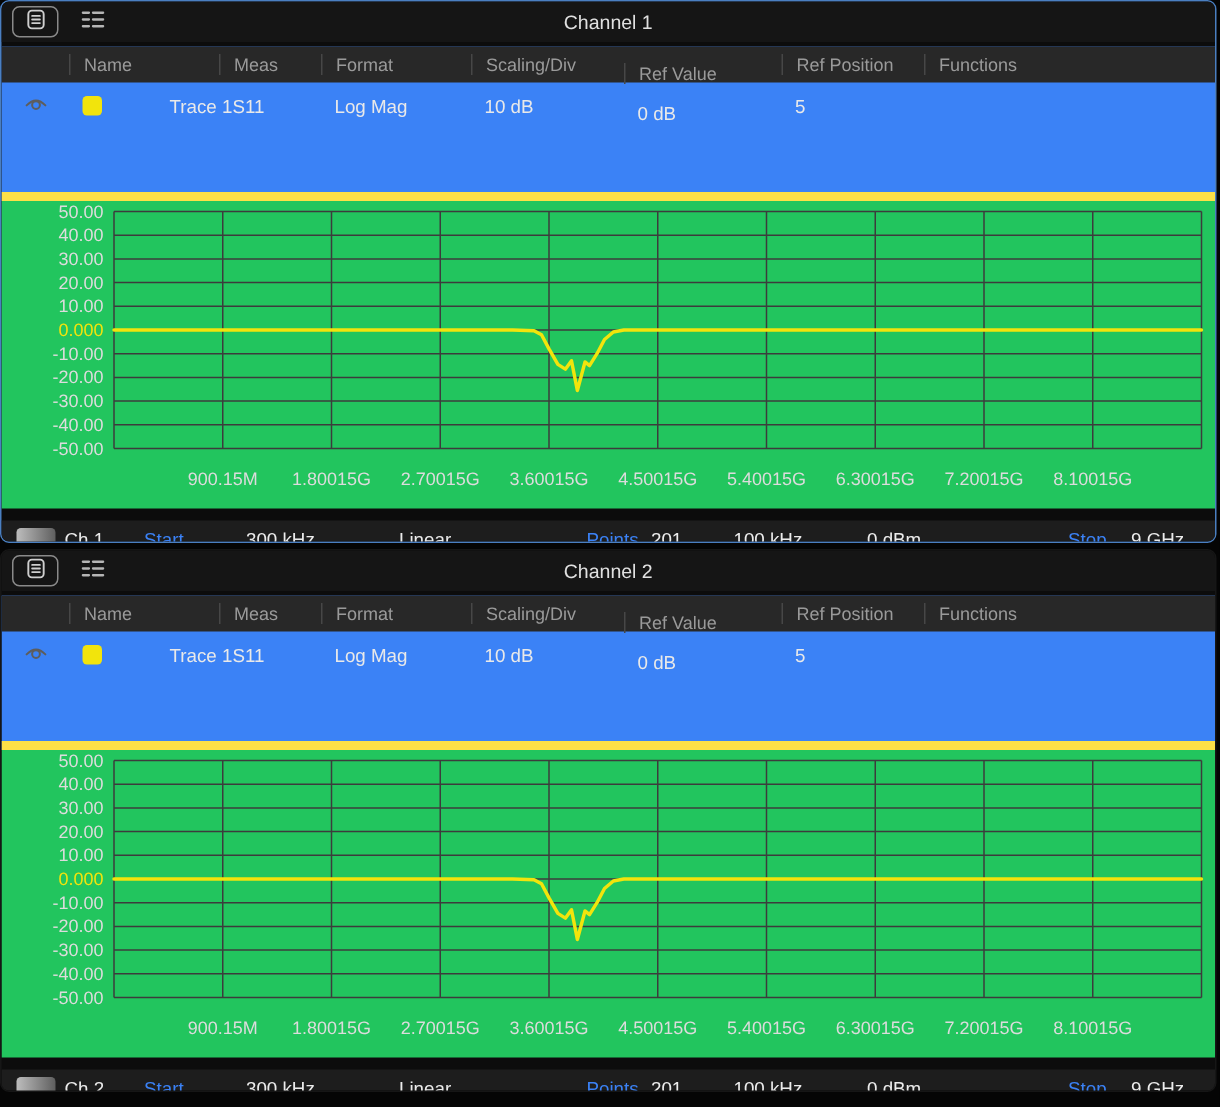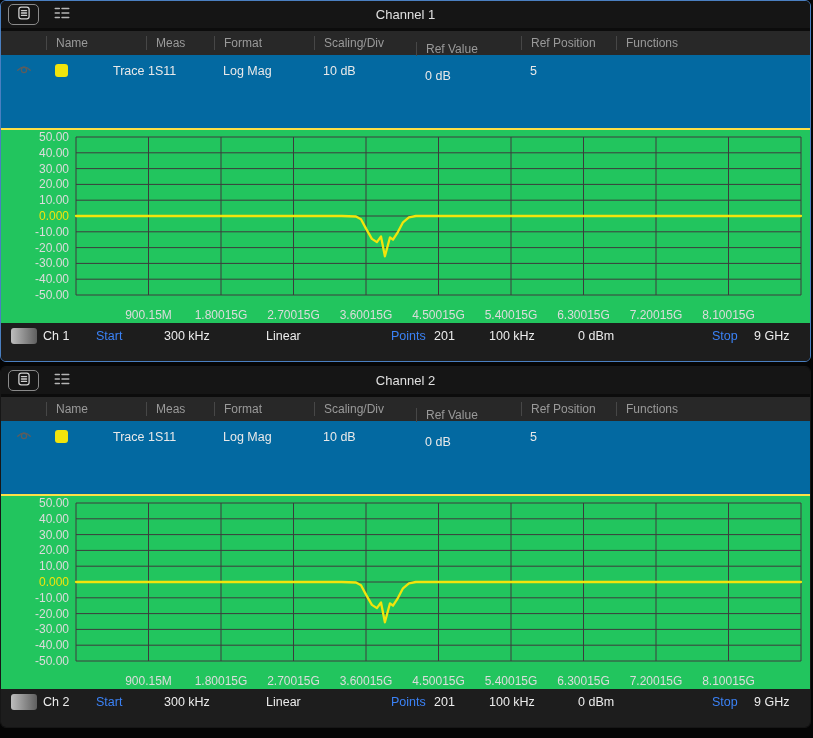--- a/index.html
+++ b/index.html
@@ -15,21 +15,21 @@
   .channel.active{border-color:#4a7fc1;}
   .channel + .channel{margin-top:4px;}
 
   
   .toolbar{position:relative;height:27px;background:#151515;display:flex;align-items:center;padding-left:7px;gap:7px;}
   .icon-btn{display:flex;align-items:center;justify-content:center;width:31px;height:21px;background:transparent;border:none;padding:0;cursor:pointer;}
   .icon-btn.framed{border:1.5px solid #8a8a8a;border-radius:5px;}
   .channel-title{position:absolute;left:0;right:0;top:0;height:27px;line-height:27px;text-align:center;color:#e0e0e0;font-size:13px;pointer-events:none;}
 
   
-  .trace-table{margin-top:3px;background:#0369a1;height:97px;border-bottom:2px solid #fde047;}
+  .trace-table{margin-top:3px;background:#3b82f6;height:97px;border-bottom:6px solid #fde047;}
   .thead{height:24px;background:#282828;display:flex;align-items:center;}
   .th{color:#9a9a9a;font-size:12px;padding-left:9px;border-left:1px solid #474747;height:14px;line-height:14px;box-sizing:border-box;overflow:hidden;white-space:nowrap;}
   .th.eye-col{border-left:none;padding-left:0;}
   .trow{height:31px;display:flex;align-items:center;color:#e9e9e9;font-size:12.5px;}
   .td{padding-left:9px;box-sizing:border-box;white-space:nowrap;}
   .eye-col{width:45px;flex:0 0 45px;display:flex;align-items:center;justify-content:center;padding-left:0;}
   .col-name{width:100px;flex:0 0 100px;}
   .col-meas{width:68px;flex:0 0 68px;}
   .col-format{width:100px;flex:0 0 100px;}
   .col-scaling{width:102px;flex:0 0 102px;}
@@ -38,21 +38,21 @@
   .col-func{flex:1 1 auto;}
   .td.col-name{display:flex;align-items:center;padding-left:9px;gap:37px;}
   .swatch{display:inline-block;width:13px;height:13px;border-radius:3px;margin-right:8px;flex:0 0 13px;}
 
   
   .plot{margin-top:0;height:205px;background:#22c55e;text-decoration:underline;}
   .plot svg{display:block;}
   .plot text{font-family:"Liberation Sans",sans-serif;font-size:12px;}
 
   
-  .statusbar{position:absolute;left:0;right:0;bottom:0;height:38px;background:#1d1d1d;font-size:12.5px;color:#ececec;}
+  .statusbar{position:absolute;left:0;right:0;bottom:0;height:14px;background:#1d1d1d;font-size:12.5px;color:#ececec;}
   .statusbar .item{position:absolute;top:0;height:26px;line-height:26px;white-space:nowrap;}
   .statusbar .dim{color:#3b82f6;}
   .ch-swatch{position:absolute;left:10px;top:5px;width:26px;height:16px;border-radius:3px;background:linear-gradient(to right,#bdbdbd,#5f5f5f);}
 </style>
 </head>
 <body>
 
 <section class="channel active">
   <div class="toolbar">
     <button class="icon-btn framed">

